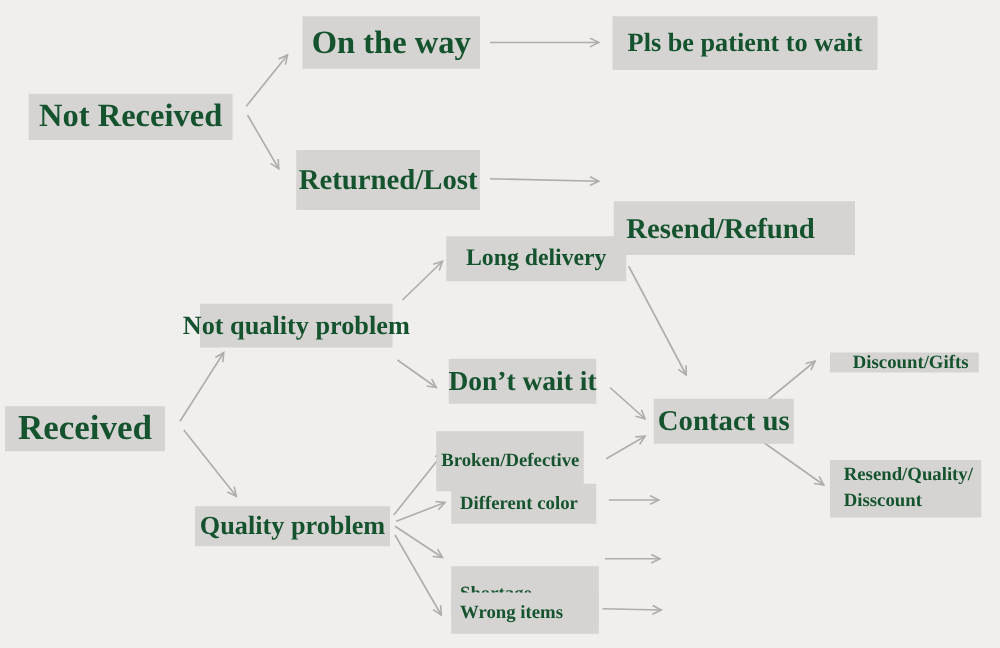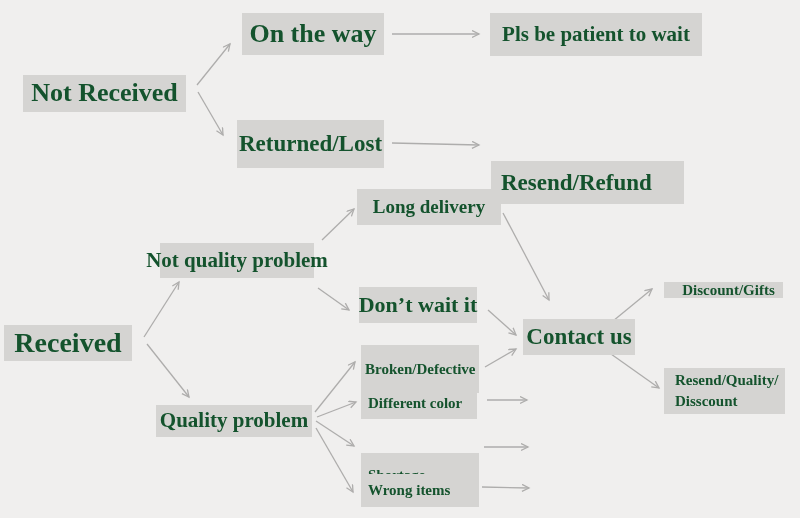--- a/index.html
+++ b/index.html
@@ -42,21 +42,21 @@
   .n-pls-wait      { left: 490px; top: 13px;  width: 212px; height: 43px; font-size: 21px; }
   .n-returned-lost { left: 237px; top: 120px; width: 147px; height: 48px; font-size: 23px; }
   .n-resend-refund { left: 491px; top: 121px; width: 193px; height: 43px; font-size: 23px; padding-left: 10px; margin-top: 40px; }
 
   
   .n-not-quality   { left: 160px; top: 243px; width: 154px; height: 35px; font-size: 21px; }
   .n-long-delivery { left: 357px; top: 189px; width: 144px; height: 36px; font-size: 19px; }
   .n-dont-like     { left: 359px; top: 287px; width: 118px; height: 36px; font-size: 22px; }
   .n-quality       { left: 156px; top: 405px; width: 156px; height: 32px; font-size: 21px; }
 
-  .n-broken    { left: 361px; top: 345px; width: 118px; height: 48px; font-size: 15px; padding-left: 4px; }
+  .n-broken    { left: 349px; top: 345px; width: 118px; height: 48px; font-size: 15px; padding-left: 4px; }
   .n-diffcolor { left: 361px; top: 387px; width: 116px; height: 32px; font-size: 15px; padding-left: 7px; }
   .n-shortage  { left: 361px; top: 453px; width: 118px; height: 44px; font-size: 15px; padding-left: 7px; font-family: Liberation Serif, serif; }
   .n-wrong     { left: 361px; top: 474px; width: 118px; height: 33px; font-size: 15px; padding-left: 7px; }
 
   .n-contact-us { left: 523px; top: 319px; width: 112px; height: 36px; font-size: 23px; text-align: center; }
 
   .n-discount   { left: 664px; top: 282px; width: 119px; height: 16px; font-size: 15px; padding-left: 10px; text-align: right; }
   .n-resend2    { left: 664px; top: 368px; width: 121px; height: 46px; font-size: 15px;
                   padding-left: 11px; flex-direction: column; align-items: flex-start;
                   justify-content: center; line-height: 21px; }

